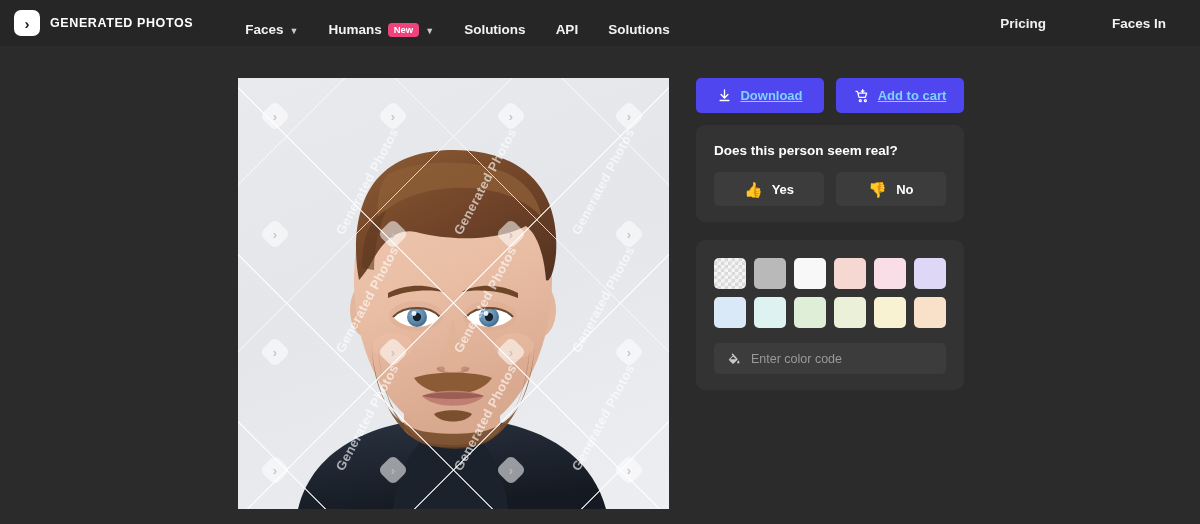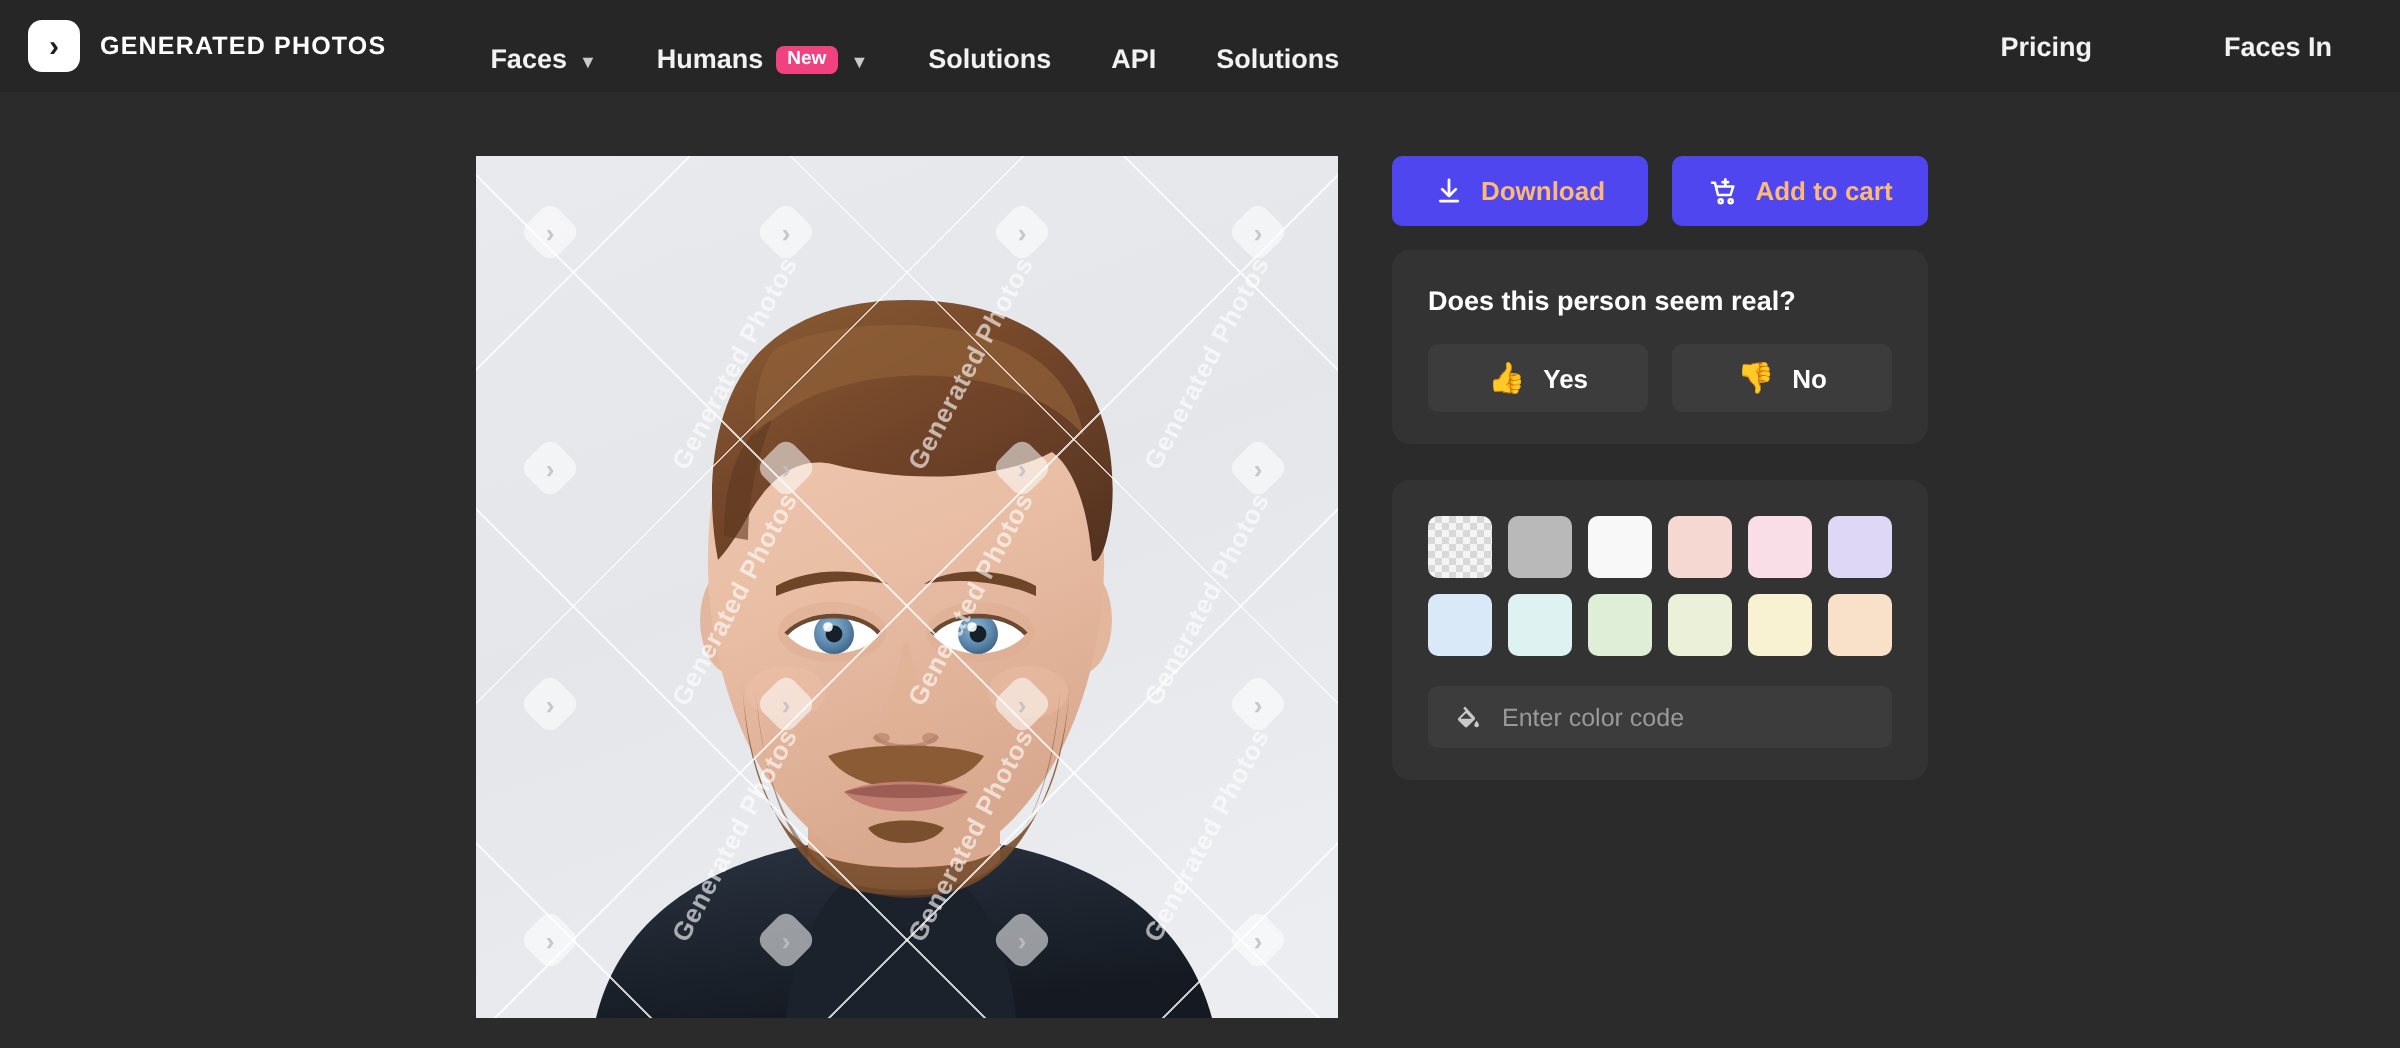--- a/index.html
+++ b/index.html
@@ -129,21 +129,21 @@
     height: 35px;
     border: none;
     border-radius: 5px;
     display: flex; align-items: center; justify-content: center;
     gap: 8px;
     font-family: inherit;
     font-size: 13px;
     font-weight: 700;
     cursor: pointer;
   }
-  .btn-primary { background: #4f46f0; color: #fdba74; }
+  .btn-primary { background: #4f46f0; color: #7dd3fc; text-decoration: underline; }
   .btn-white {
     background: #ffffff; color: #2f2f2f;
     width: 100%; height: 35px;
     margin-bottom: 22px;
     font-size: 13px;
   }
   .panel {
     background: #333333;
     border-radius: 9px;
     padding: 18px 18px 16px;

